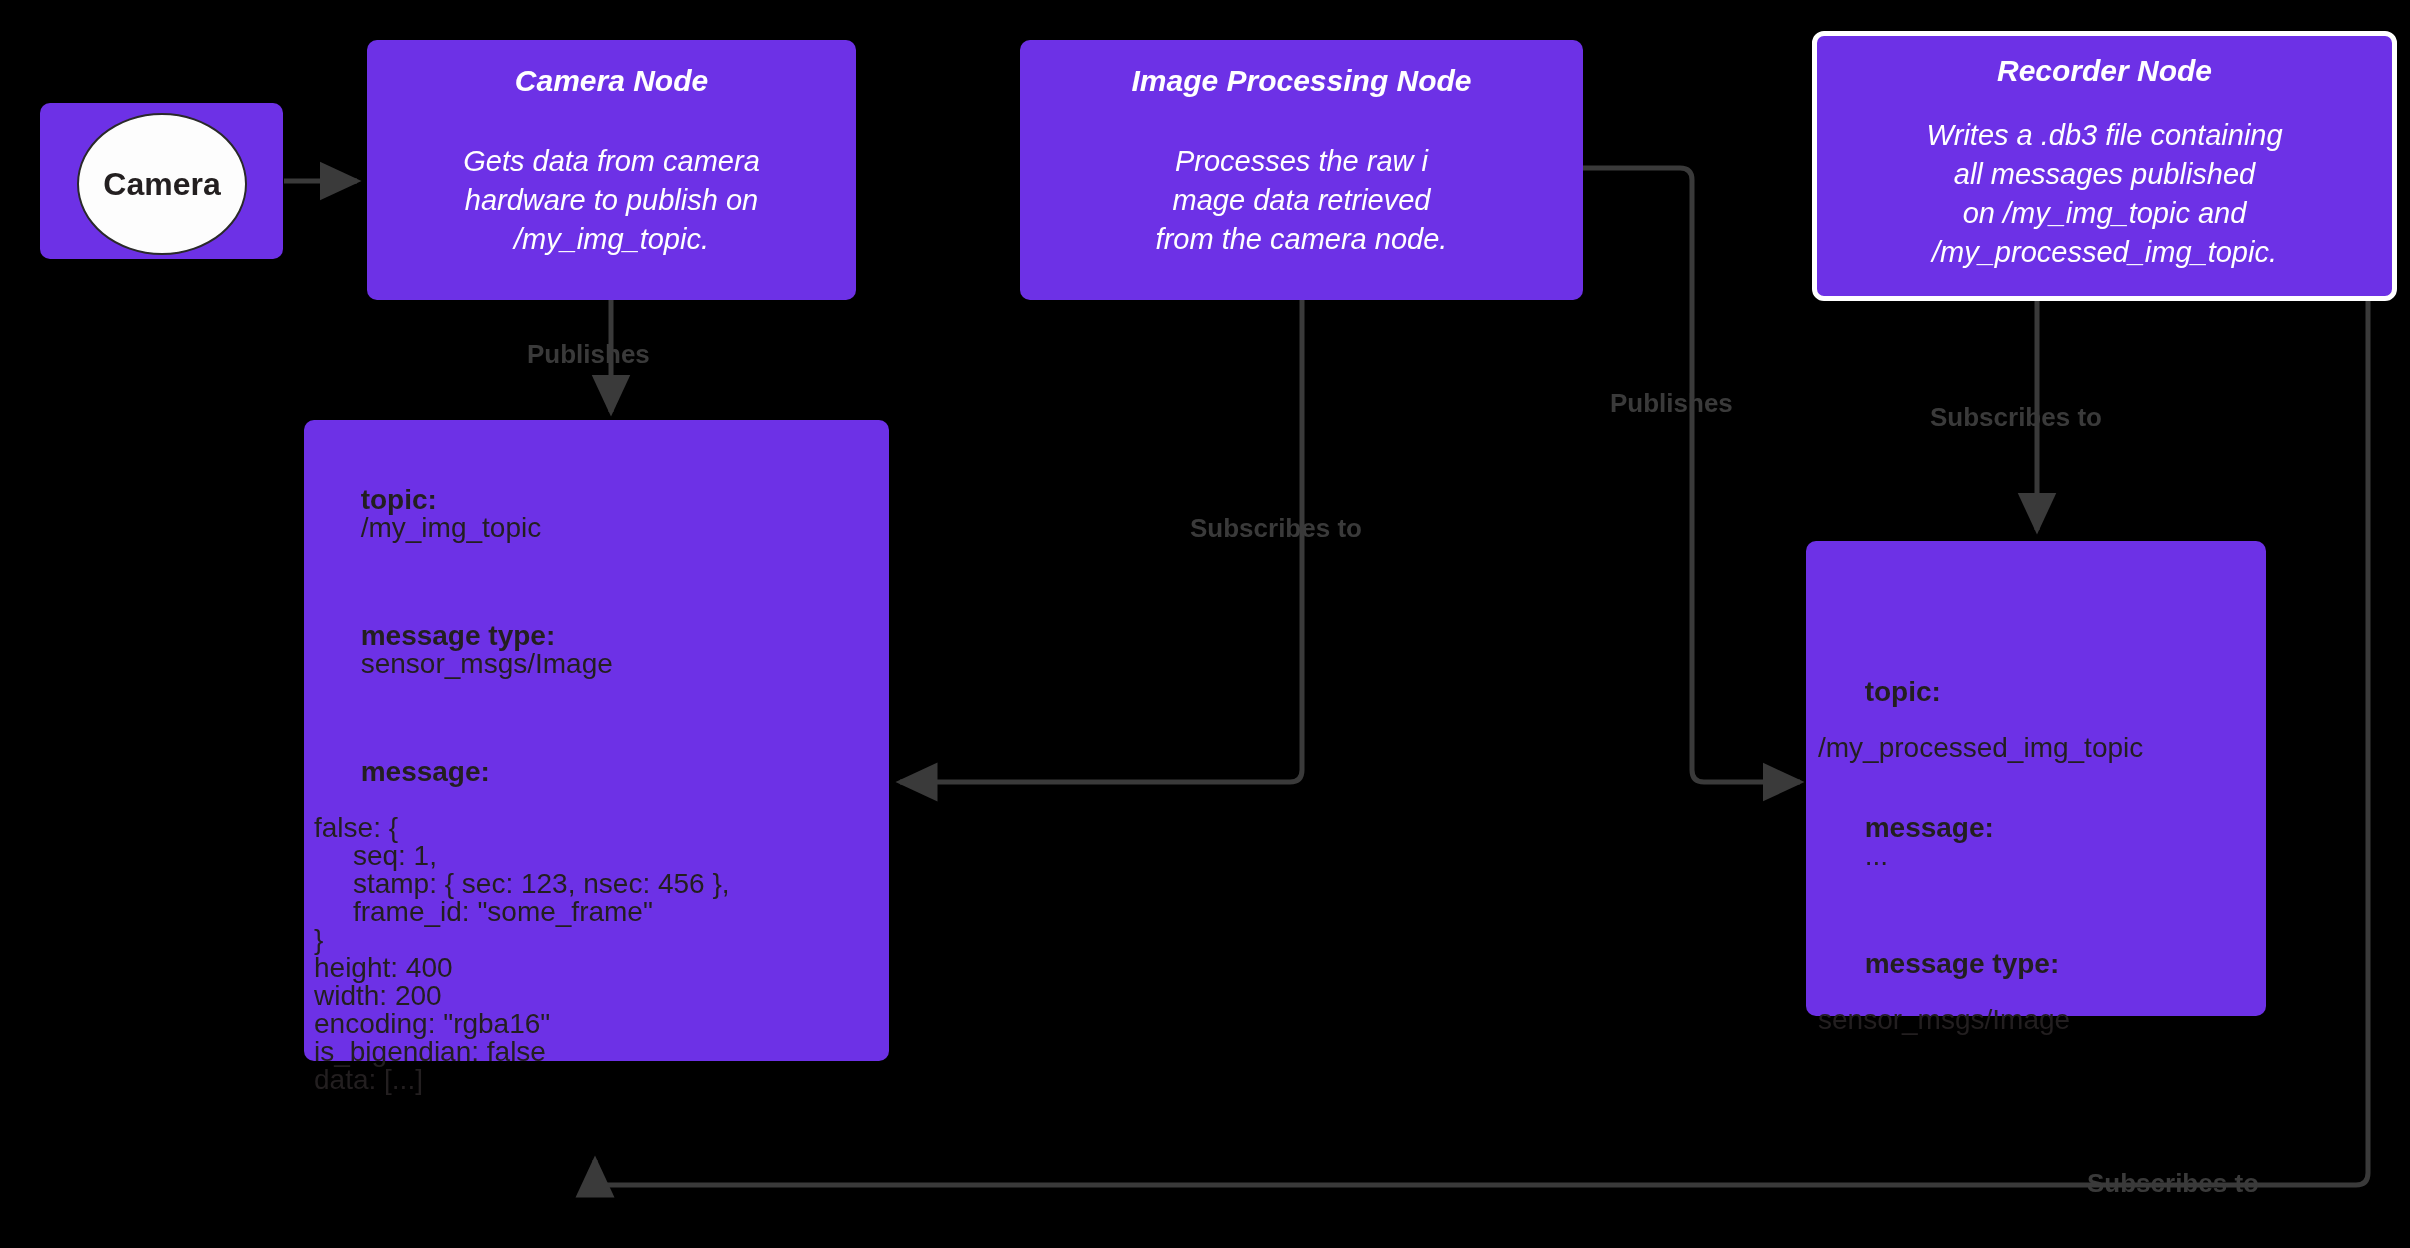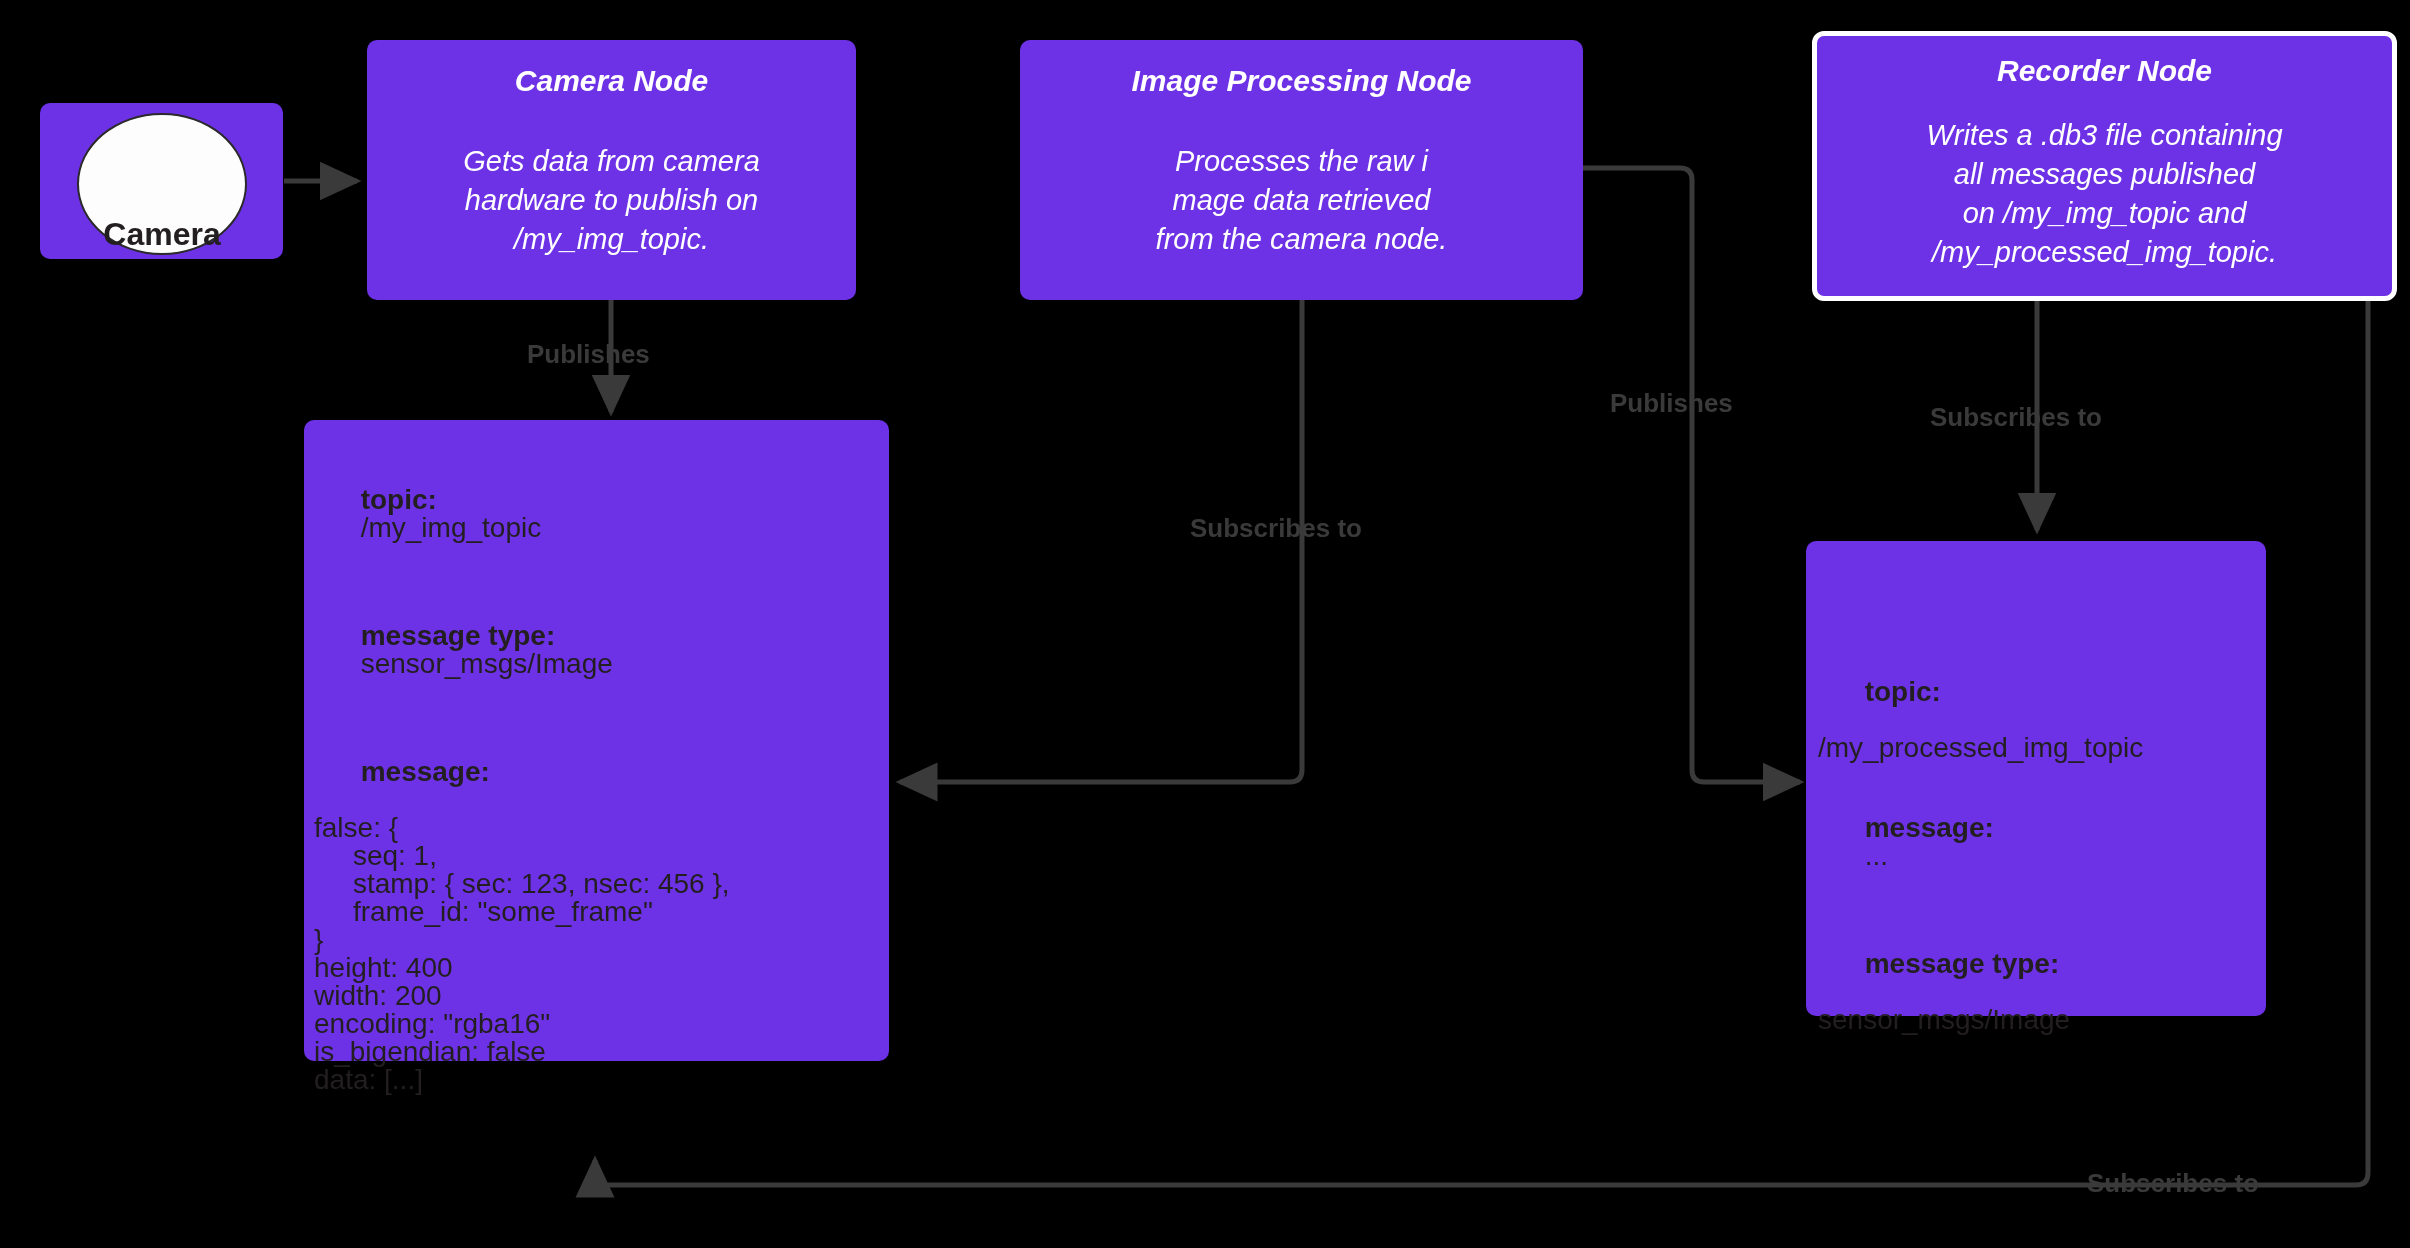--- a/index.html
+++ b/index.html
@@ -72,21 +72,21 @@
     width: 2410px;
     height: 1248px;
     pointer-events: none;
   }
   .camera-circle {
     position: absolute;
     background: #fdfdfd;
     border: 2px solid #2a2a2a;
     border-radius: 50%;
     display: flex;
-    align-items: flex-end;
+    align-items: center;
     justify-content: center;
     color: #231f20;
     font-weight: bold;
     font-size: 32px;
   }
 </style>
 </head>
 <body>
 
 <div id="canvas">

